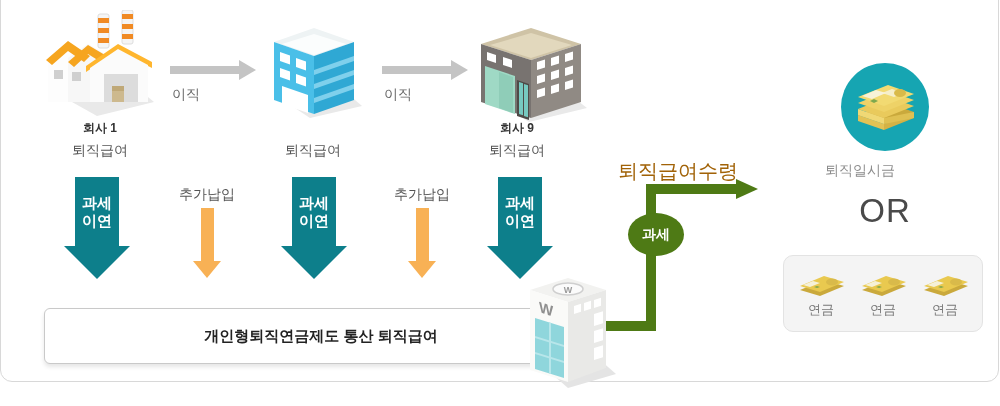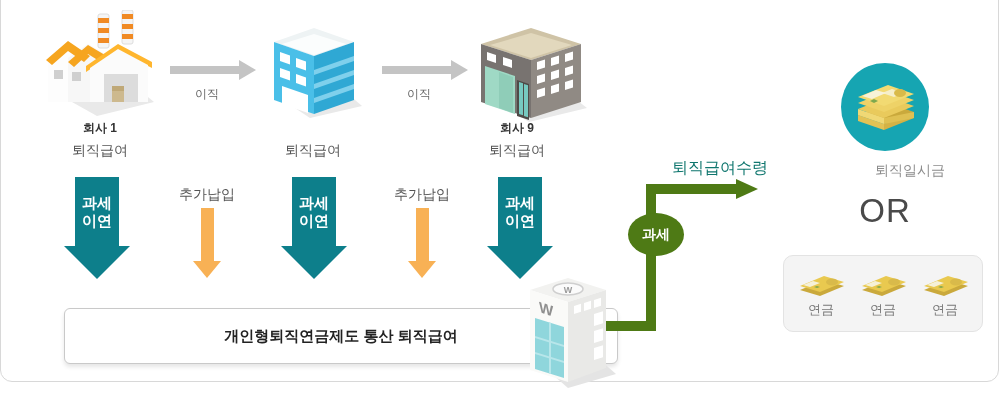--- a/index.html
+++ b/index.html
@@ -15,21 +15,21 @@
   .abs{position:absolute;text-align:center;}
   
   .co-name{font-size:12px;font-weight:bold;color:#333;width:120px;text-align:center;}
   .co-benefit{font-size:14px;color:#555;width:120px;text-align:center;}
   
   .gray-arrow{height:8px;background:#c4c4c4;}
   .gray-arrow:after{
     content:"";position:absolute;right:-16px;top:-6px;
     border-left:17px solid #c4c4c4;border-top:10px solid transparent;border-bottom:10px solid transparent;
   }
-  .job-label{font-size:12px;color:#666;width:70px;text-align:center;}
+  .job-label{font-size:14px;color:#666;width:70px;text-align:left;}
   
   .teal-arrow{width:66px;display:flex;flex-direction:column;align-items:center;}
   .teal-arrow .body{
     width:44px;height:69px;background:#0d7f8b;color:#fff;font-weight:bold;font-size:15px;
     display:flex;flex-direction:column;align-items:center;justify-content:center;line-height:18px;
   }
   .teal-arrow .head{
     width:0;height:0;border-top:33px solid #0d7f8b;
     border-left:33px solid transparent;border-right:33px solid transparent;
   }
@@ -38,32 +38,32 @@
   .orange-arrow .body{width:13px;height:53px;background:#f8b155;}
   .orange-arrow .head{
     width:0;height:0;border-top:17px solid #f8b155;
     border-left:14px solid transparent;border-right:14px solid transparent;
   }
   .add-label{font-size:14px;color:#555;width:90px;text-align:center;}
   
   .consol-box{
     left:44px;top:308px;width:552px;height:54px;background:#fff;
     border:1px solid #c9c9c9;border-radius:6px;box-shadow:0 3px 4px rgba(0,0,0,.10);
-    font-size:15px;font-weight:bold;color:#222;display:flex;align-items:center;justify-content:center;margin-left:20px;
-  }
-  .receive-label{font-size:16px;color:#0f766e;width:150px;text-align:right;}
+    font-size:15px;font-weight:bold;color:#222;display:flex;align-items:center;justify-content:center;
+  }
+  .receive-label{font-size:20px;color:#a16207;width:150px;text-align:left;}
   .tax-badge{
     left:628px;top:213px;width:56px;height:43px;background:#4e7a15;border-radius:50%;
     color:#fff;font-weight:bold;font-size:14px;display:flex;align-items:center;justify-content:center;
     z-index:6;
   }
   
   .lump-circle{left:841px;top:63px;width:88px;height:88px;border-radius:50%;background:#16a5b2;
     display:flex;align-items:center;justify-content:center;}
-  .lump-label{font-size:14px;color:#8c8c8c;width:120px;text-align:right;}
+  .lump-label{font-size:14px;color:#8c8c8c;width:120px;text-align:left;}
   .or-label{font-size:33px;color:#4a4a4a;font-weight:400;width:100px;text-align:center;letter-spacing:1px;}
   .pension-box{
     left:783px;top:255px;width:200px;height:77px;background:#f4f4f4;
     border:1px solid #e3e3e3;border-radius:10px;
     display:flex;align-items:center;justify-content:space-around;padding:16px 6px;box-sizing:border-box;
   }
   .pension-item{display:flex;flex-direction:column;align-items:center;width:58px;}
   .pension-item .p-label{font-size:13px;color:#777;margin-top:2px;}
   svg{display:block;}
 </style>

